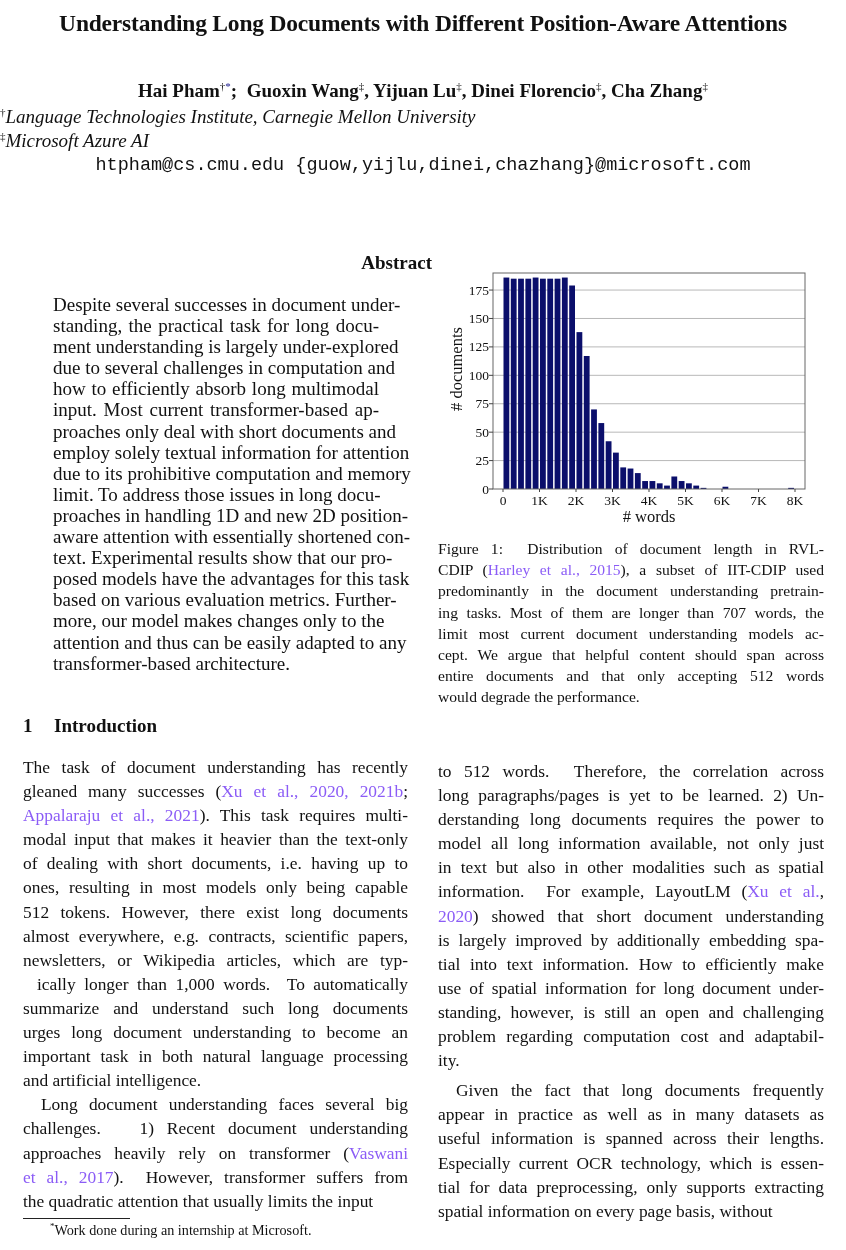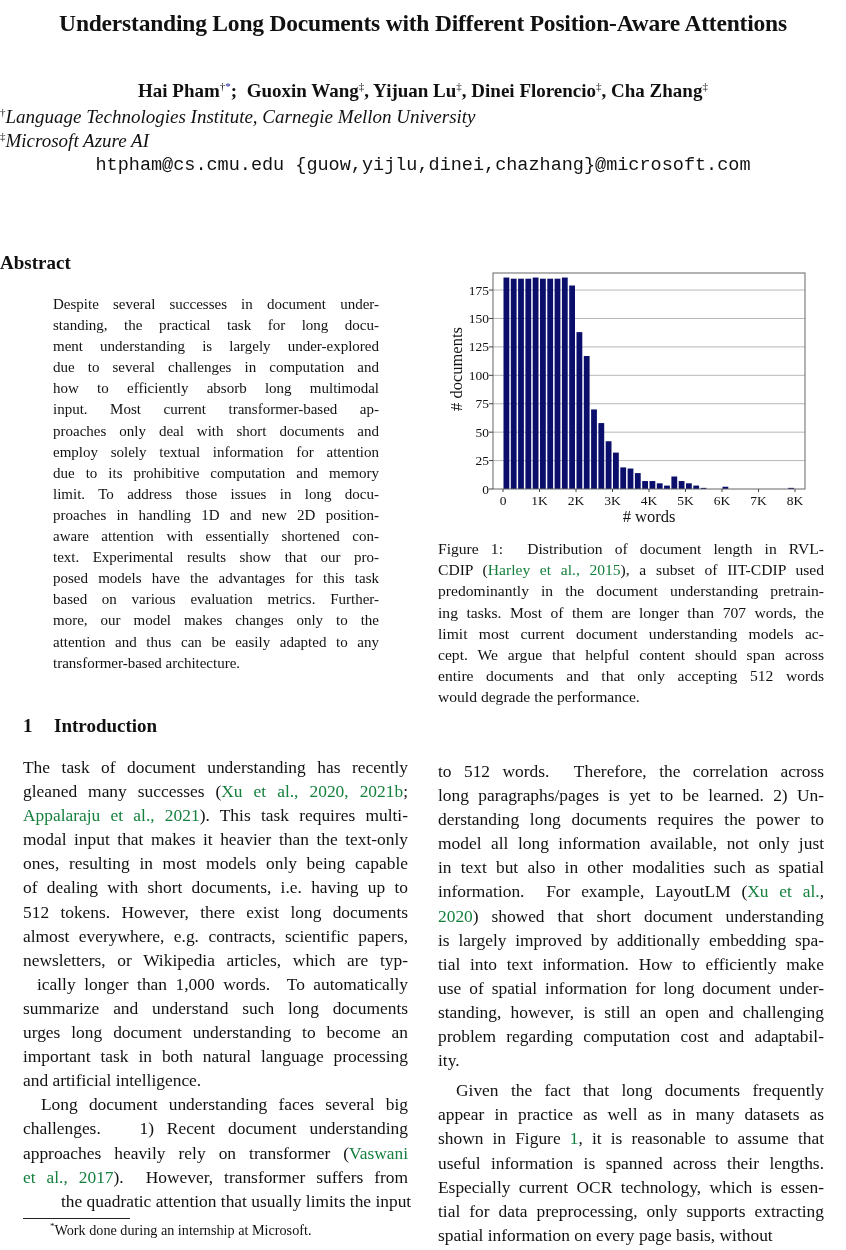--- a/index.html
+++ b/index.html
@@ -22,42 +22,42 @@
     font-style: italic; font-size: 19px;
   }
   .affil sup { font-size: 11px; font-style: normal; }
   .affil1 { top: 106px; }
   .affil2 { top: 130px; }
   .emails {
     position: absolute; left: 0; right: 0; top: 155px; text-align: center;
     font-family: "Liberation Mono", "DejaVu Sans Mono", monospace; font-size: 18.5px;
   }
   .abstract-head {
-    position: absolute; left: 0; width: 432px; top: 252px; text-align: left;
+    position: absolute; left: 0; width: 432px; top: 252px; text-align: right;
     font-weight: bold; font-size: 19px;
   }
   .abstract-body {
     position: absolute; left: 53px; width: 326px; top: 294px;
-    font-size: 15px; line-height: 21.1px; text-align: justify; hyphens: manual;
+    font-size: 19px; line-height: 21.1px; text-align: justify; hyphens: manual;
   }
   .abstract-body .ln { display: block; text-align: justify; text-align-last: justify; white-space: nowrap; }
   .abstract-body .ln.last { text-align-last: left; }
   .sec-head {
     position: absolute; left: 23px; top: 715px; font-weight: bold; font-size: 19px;
   }
   .sec-head .num { display: inline-block; width: 31px; }
   .col {
     position: absolute; font-size: 17.4px; line-height: 24.1px;
   }
   .col .ln { display: block; text-align: justify; text-align-last: justify; white-space: nowrap; }
   .col .ln.last { text-align-last: left; }
   .col .ln.indent { padding-left: 18px; }
   .col-left { left: 23px; width: 385px; top: 755px; }
   .col-right { left: 438px; width: 386px; top: 759px; }
-  .cite { color: #15803d; }
+  .cite { color: #8b5cf6; }
   .fig-caption {
     position: absolute; left: 438px; width: 386px; top: 538px;
     font-size: 15.6px; line-height: 21.2px;
   }
   .fig-caption .ln { display: block; text-align: justify; text-align-last: justify; white-space: nowrap; }
   .fig-caption .ln.last { text-align-last: left; }
   .footnote-rule {
     position: absolute; left: 23px; top: 1218px; width: 107px; height: 1px; background: #222;
   }
   .footnote {
@@ -207,53 +207,52 @@
 
 <div class="sec-head">
   <span class="num">1</span><span>Introduction</span>
 </div>
 
 <div class="col col-left" id="col-left">
     <span class="ln"><span style="white-space: pre;">The task of document understanding has recently</span></span>
     <span class="ln"><span style="white-space: pre;">gleaned many successes (</span><span class="cite" style="white-space: pre;">Xu et al., 2020, 2021b</span><span style="white-space: pre;">;</span></span>
     <span class="ln"><span class="cite" style="white-space: pre;">Appalaraju et al., 2021</span><span style="white-space: pre;">). This task requires multi-</span></span>
     <span class="ln"><span style="white-space: pre;">modal input that makes it heavier than the text-only</span></span>
+    <span class="ln"><span style="white-space: pre;">of dealing with short documents, i.e. having up to</span></span>
     <span class="ln"><span style="white-space: pre;">ones, resulting in most models only being capable</span></span>
-    <span class="ln"><span style="white-space: pre;">of dealing with short documents, i.e. having up to</span></span>
     <span class="ln"><span style="white-space: pre;">512 tokens. However, there exist long documents</span></span>
     <span class="ln"><span style="white-space: pre;">almost everywhere, e.g. contracts, scientific papers,</span></span>
     <span class="ln"><span style="white-space: pre;">newsletters, or Wikipedia articles, which are typ-</span></span>
     <span class="ln"><span style="white-space: pre; margin-left: 14px;">ically longer than 1,000 words.  To automatically</span></span>
     <span class="ln"><span style="white-space: pre;">summarize and understand such long documents</span></span>
     <span class="ln"><span style="white-space: pre;">urges long document understanding to become an</span></span>
     <span class="ln"><span style="white-space: pre;">important task in both natural language processing</span></span>
     <span class="ln last"><span style="white-space: pre;">and artificial intelligence.</span></span>
     <span class="ln indent"><span style="white-space: pre;">Long document understanding faces several big</span></span>
     <span class="ln"><span style="white-space: pre;">challenges.   1) Recent document understanding</span></span>
     <span class="ln"><span style="white-space: pre;">approaches heavily rely on transformer (</span><span class="cite" style="white-space: pre;">Vaswani</span></span>
     <span class="ln"><span class="cite" style="white-space: pre;">et al., 2017</span><span style="white-space: pre;">).  However, transformer suffers from</span></span>
-    <span class="ln last"><span style="white-space: pre; margin-left: 38px;">the quadratic attention that usually limits the input</span></span>
+    <span class="ln last"><span style="white-space: pre;">the quadratic attention that usually limits the input</span></span>
   </div>
 <div class="col col-right" id="col-right">
     <span class="ln"><span style="white-space: pre;">to 512 words.  Therefore, the correlation across</span></span>
     <span class="ln"><span style="white-space: pre;">long paragraphs/pages is yet to be learned. 2) Un-</span></span>
     <span class="ln"><span style="white-space: pre;">derstanding long documents requires the power to</span></span>
     <span class="ln"><span style="white-space: pre;">model all long information available, not only just</span></span>
     <span class="ln"><span style="white-space: pre;">in text but also in other modalities such as spatial</span></span>
     <span class="ln"><span style="white-space: pre;">information.  For example, LayoutLM (</span><span class="cite" style="white-space: pre;">Xu et al.</span><span style="white-space: pre;">,</span></span>
     <span class="ln"><span class="cite" style="white-space: pre;">2020</span><span style="white-space: pre; margin-top: 16px;">) showed that short document understanding</span></span>
     <span class="ln"><span style="white-space: pre;">is largely improved by additionally embedding spa-</span></span>
     <span class="ln"><span style="white-space: pre;">tial into text information. How to efficiently make</span></span>
     <span class="ln"><span style="white-space: pre;">use of spatial information for long document under-</span></span>
     <span class="ln"><span style="white-space: pre;">standing, however, is still an open and challenging</span></span>
     <span class="ln"><span style="white-space: pre;">problem regarding computation cost and adaptabil-</span></span>
     <span class="ln last"><span style="white-space: pre;">ity.</span></span>
     <span class="ln indent" style="margin-top: 6px;"><span style="white-space: pre;">Given the fact that long documents frequently</span></span>
     <span class="ln"><span style="white-space: pre;">appear in practice as well as in many datasets as</span></span>
-    <span class="ln"><span style="white-space: pre;">shown in Figure </span><span class="cite" style="white-space: pre;">1</span><span style="white-space: pre;">, it is reasonable to assume that</span></span>
     <span class="ln"><span style="white-space: pre;">useful information is spanned across their lengths.</span></span>
     <span class="ln"><span style="white-space: pre;">Especially current OCR technology, which is essen-</span></span>
     <span class="ln"><span style="white-space: pre;">tial for data preprocessing, only supports extracting</span></span>
     <span class="ln last"><span style="white-space: pre;">spatial information on every page basis, without</span></span>
   </div>
 
 <div class="footnote-rule"></div>
 <div class="footnote">
   <sup>*</sup><span>Work done during an internship at Microsoft.</span>
 </div>

